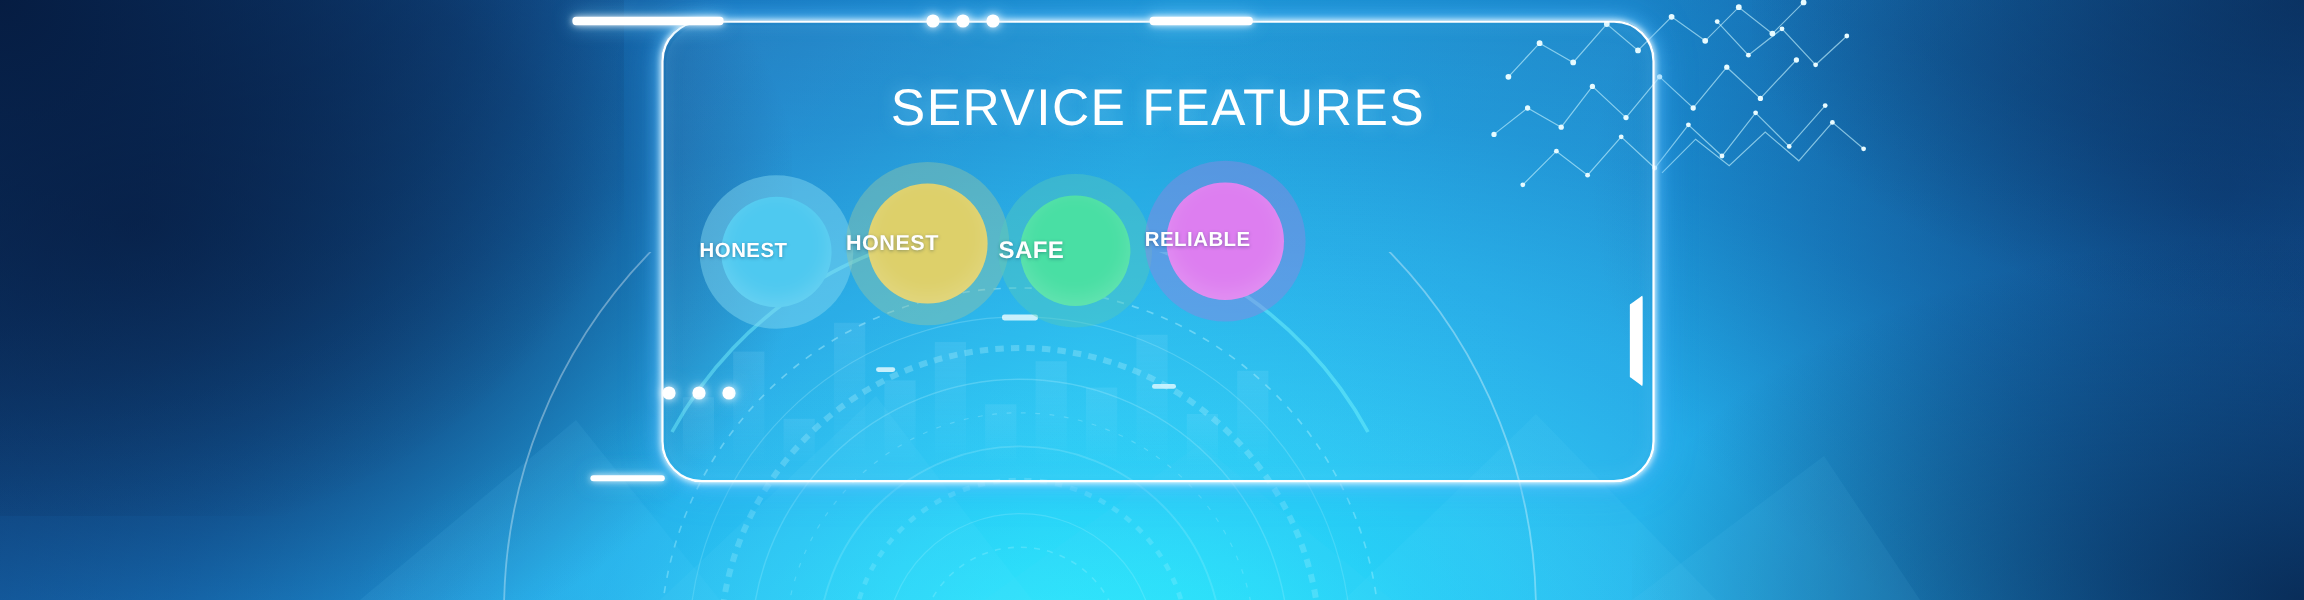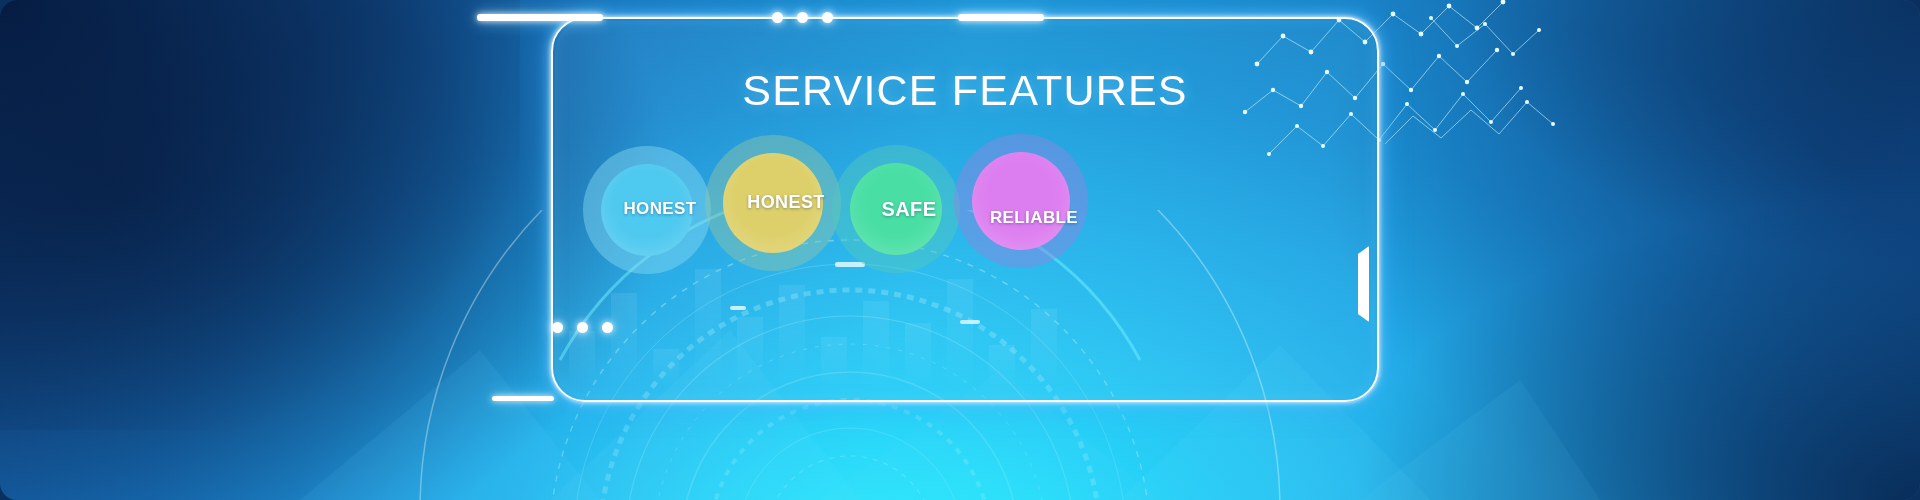--- a/index.html
+++ b/index.html
@@ -4,21 +4,21 @@
 <style>
   * { margin:0; padding:0; box-sizing:border-box; }
   html,body { width:1920px; height:500px; overflow:hidden; }
   body {
     font-family:"Liberation Sans", sans-serif;
     background:#0a3060;
     position:relative;
   }
 
   
-  #stage { position:absolute; inset:0; width:1920px; height:500px; overflow:hidden;border-radius:17px; }
+  #stage { position:absolute; inset:0; width:1920px; height:500px; overflow:hidden; }
 
   .bg-base {
     position:absolute; inset:0;
     background:
       radial-gradient(ellipse 1100px 620px at 50% 108%, #14d8f0 0%, #17b8e8 16%, #1b9ad9 32%, #1577be 52%, #0d4d8e 74%, #0a3060 100%),
       linear-gradient(105deg, #0a2f5e 0%, #0d4480 22%, #1272ae 48%, #0f5f9d 70%, #0a3566 100%);
     background-blend-mode: screen, normal;
   }
   .bg-glow-left {
     position:absolute; left:-120px; top:-80px; width:780px; height:660px;
@@ -123,25 +123,24 @@
   .bubble { position:absolute; }
   .bubble .ring {
     position:absolute; left:0; top:0; border-radius:50%;
     opacity:.46;
   }
   .bubble .core {
     position:absolute; border-radius:50%;
   }
   .bubble .label {
     position:absolute; left:0; right:0;
-    text-align:center; color:#ffffff;
+    color:#ffffff;
     font-weight:bold; letter-spacing:.4px;
     text-shadow:0 1px 3px rgba(0,40,80,.38);
     white-space:nowrap;
-    padding-left:26px;
   }
 
   
   .sci { position:absolute; left:22px; top:248px; width:420px; }
   .sci-title {
     color:#ffffff; font-size:13.5px; font-weight:bold;
     letter-spacing:.25px; font-stretch:condensed;
     transform:scaleX(.92); transform-origin:left center;
     text-shadow:0 0 8px rgba(160,230,255,.5);
     white-space:nowrap;
@@ -303,21 +302,21 @@
           <div class="label" style="top: 56.84px; font-size: 18px;">HONEST</div>
         </div>
         <div class="bubble" style="left: 281px; top: 0px; width: 128px; height: 128px;">
           <div class="ring" style="width: 128px; height: 128px; background: rgb(83, 201, 189);"></div>
           <div class="core" style="width: 92px; height: 92px; left: 18px; top: 18px; background: rgb(73, 223, 164); box-shadow: rgba(255, 255, 255, 0.16) 0px -6px 18px inset;"></div>
           <div class="label" style="top: 52.84px; font-size: 20px;">SAFE</div>
         </div>
         <div class="bubble" style="left: 403px; top: -11px; width: 134px; height: 134px;">
           <div class="ring" style="width: 134px; height: 134px; background: rgb(143, 134, 224);"></div>
           <div class="core" style="width: 98px; height: 98px; left: 18px; top: 18px; background: rgb(221, 126, 240); box-shadow: rgba(255, 255, 255, 0.16) 0px -6px 18px inset;"></div>
-          <div class="label" style="top: 56.46px; font-size: 17px; margin-top: 18px;">RELIABLE</div>
+          <div class="label" style="top: 56.46px; font-size: 17px;">RELIABLE</div>
         </div>
       </div>
 
     <div class="ghost-bars">
         <i style="left: 0px; height: 58px;"></i>
         <i style="left: 42px; height: 96px;"></i>
         <i style="left: 84px; height: 40px;"></i>
         <i style="left: 126px; height: 120px;"></i>
         <i style="left: 168px; height: 72px;"></i>
         <i style="left: 210px; height: 104px;"></i>

